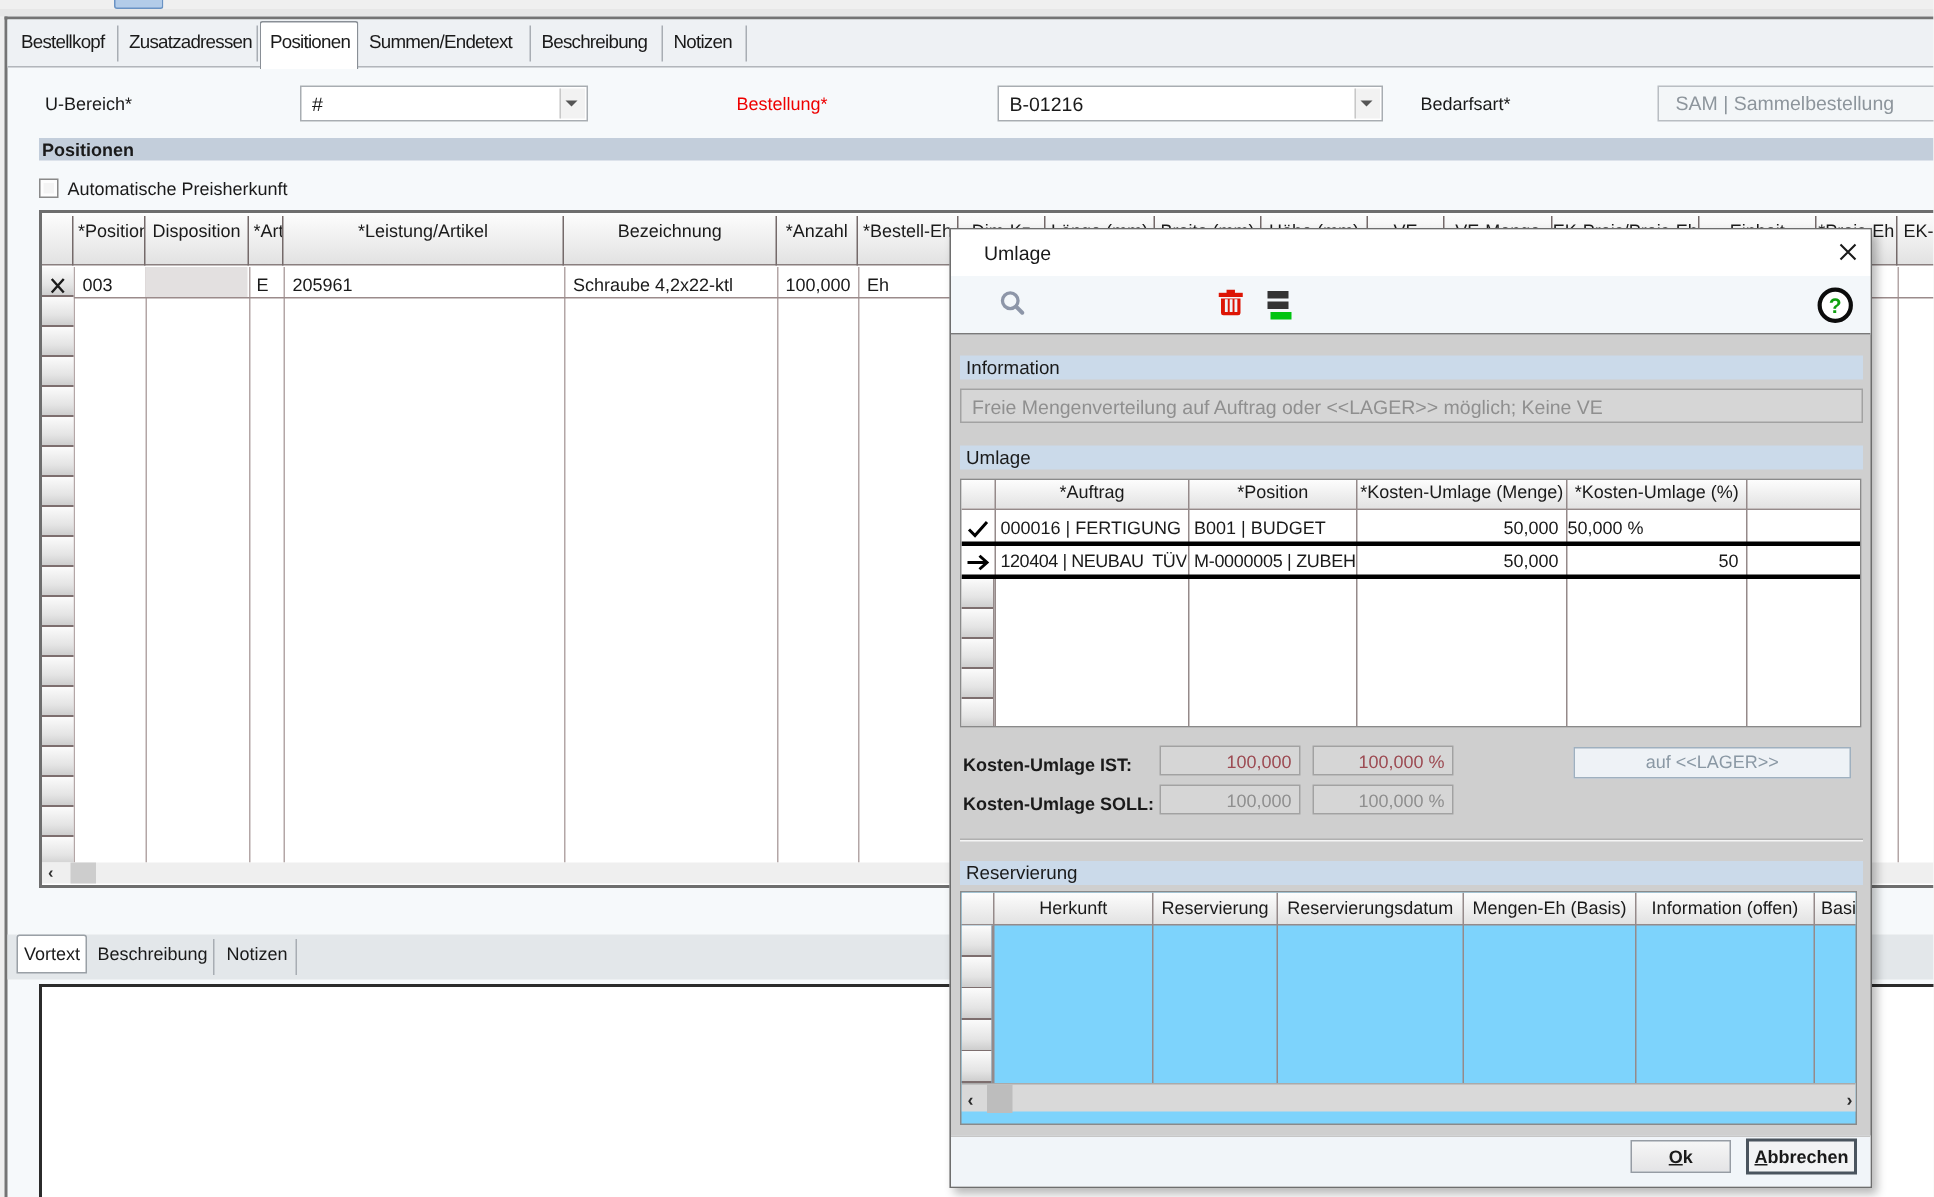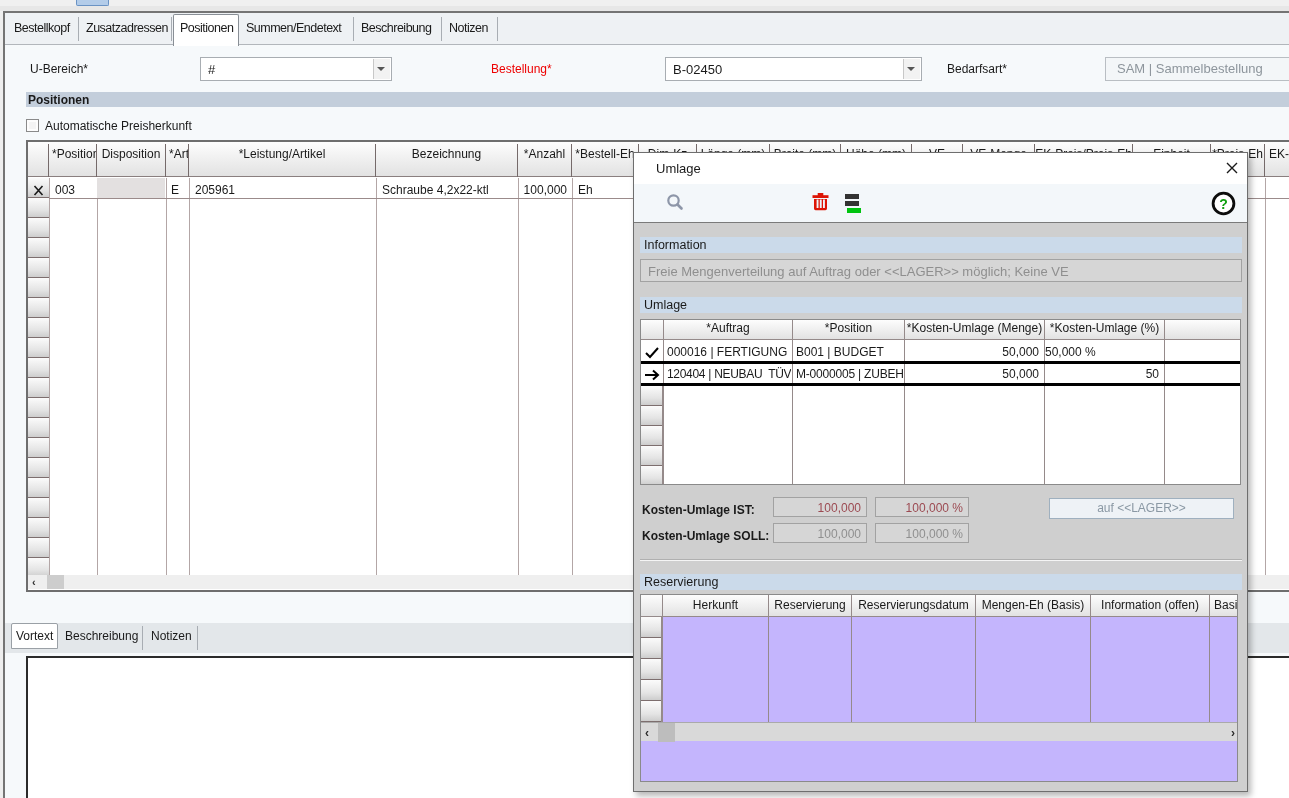--- a/index.html
+++ b/index.html
@@ -44,21 +44,21 @@
 </div>
 
 <div class="abs" style="left:30px;top:62px;">U-Bereich*</div>
 <div class="abs" style="left:200px;top:57px;width:192px;height:24px;background:#ffffff;border:1px solid #a8adb2;">
   <span class="abs" style="left:7px;top:4px;font-size:13px;">#</span>
   <div class="abs" style="right:1px;top:1px;width:17px;height:20px;background:#f2f2f2;border-left:1px solid #c8c8c8;"></div>
   <div class="abs" style="right:6px;top:9px;width:0;height:0;border-left:4px solid transparent;border-right:4px solid transparent;border-top:4px solid #555;"></div>
 </div>
 <div class="abs" style="left:463px;top:62px;color:#ee0000;margin-left:28px;">Bestellung*</div>
 <div class="abs" style="left:665px;top:57px;width:257px;height:24px;background:#ffffff;border:1px solid #a8adb2;">
-  <span class="abs" style="left:7px;top:4px;font-size:13px;">B-02450</span>
+  <span class="abs" style="left:7px;top:4px;font-size:13px;">B-01216</span>
   <div class="abs" style="right:1px;top:1px;width:17px;height:20px;background:#f2f2f2;border-left:1px solid #c8c8c8;"></div>
   <div class="abs" style="right:6px;top:9px;width:0;height:0;border-left:4px solid transparent;border-right:4px solid transparent;border-top:4px solid #555;"></div>
 </div>
 <div class="abs" style="left:947px;top:62px;">Bedarfsart*</div>
 <div class="abs" style="left:1105px;top:57px;width:190px;height:24px;background:#f3f6f8;border:1px solid #b9bec3;color:#8d959c;font-size:13px;">
   <span class="abs" style="left:11px;top:3px;">SAM | Sammelbestellung</span>
 </div>
 
 <div class="abs" style="left:26px;top:92px;width:1263px;height:15px;background:#c3cedb;">
   <span class="abs" style="left:2px;top:1px;font-weight:bold;">Positionen</span>
@@ -245,21 +245,21 @@
   <div class="abs" style="left:241px;top:370px;width:94px;height:20px;background:#d6d6d6;border:1px solid #a2a2a2;color:#8f8f8f;">
       <span class="abs" style="right:5px;top:3px;">100,000 %</span>
     </div>
 
   <div class="abs" style="left:6px;top:406px;width:602px;height:1px;background:#b0b0b0;"></div>
   <div class="abs" style="left:6px;top:407px;width:602px;height:1px;background:#f5f5f5;"></div>
 
   <div class="abs dbar" style="top:421px;">
       <span style="font-size:12.5px;">Reservierung</span>
     </div>
-  <div class="abs" style="left:6px;top:441px;width:598px;height:188px;background:#c4b5fd;border:1px solid #8a8a8a;overflow:hidden;">
+  <div class="abs" style="left:6px;top:441px;width:598px;height:156px;background:#7dd3fc;border:1px solid #8a8a8a;overflow:hidden;">
     <div class="abs" style="left:0;top:0;width:598px;height:22px;background:linear-gradient(#fdfdfd,#e2e2e2);border-bottom:1px solid #958a8a;"></div>
     <div class="abs gh" style="left:22px;width:105px;top:3px;">Herkunft</div>
     <div class="abs gh" style="left:128px;width:82px;top:3px;">Reservierung</div>
     <div class="abs gh" style="left:211px;width:123px;top:3px;">Reservierungsdatum</div>
     <div class="abs gh" style="left:335px;width:114px;top:3px;">Mengen-Eh (Basis)</div>
     <div class="abs gh" style="left:450px;width:118px;top:3px;">Information (offen)</div>
     <div class="abs gh" style="left:569px;width:29px;top:3px;text-align:left;padding-left:4px;">Basi</div>
     <div class="abs gv" style="left:21px;height:127px;"></div>
     <div class="abs gv" style="left:127px;height:127px;"></div>
     <div class="abs gv" style="left:210px;height:127px;"></div>
@@ -268,13 +268,17 @@
     <div class="abs gv" style="left:568px;height:127px;"></div>
     <div class="abs" style="left:0;top:22px;width:21px;height:105px;background:repeating-linear-gradient(to bottom,#fbfbfb 0px,#e4e4e4 13px,#cdcdcd 20px,#7d6e6e 20px,#7d6e6e 21px);border-right:1px solid #958a8a;"></div>
 
     <div class="abs" style="left:0;top:127px;width:598px;height:19px;background:#d9d9d9;border-top:1px solid #aaaaaa;">
       <div class="abs" style="left:4px;top:3px;font-size:12px;font-weight:bold;color:#2a2a2a;">‹</div>
       <div class="abs" style="left:17px;top:0px;width:17px;height:19px;background:#bdbdbd;"></div>
       <div class="abs" style="right:4px;top:3px;font-size:12px;font-weight:bold;color:#2a2a2a;">›</div>
     </div>
   </div>
 
+  <div class="abs" style="left:0;top:604px;width:613px;height:34px;background:#f1f5f9;border-top:1px solid #c6c6c6;">
+    <div class="abs" style="left:453px;top:2px;width:67px;height:22px;background:linear-gradient(#f6f6f6,#e4e4e6);border:1px solid #969ca4;text-align:center;font-weight:bold;"><span style="line-height:20px;"><u>O</u>k</span></div>
+    <div class="abs" style="left:530px;top:1px;width:74px;height:24px;background:#f2f3f4;border:2px solid #4a545e;text-align:center;font-weight:bold;"><span style="line-height:20px;"><u>A</u>bbrechen</span></div>
+  </div>
 </div>
 
 </body></html>

